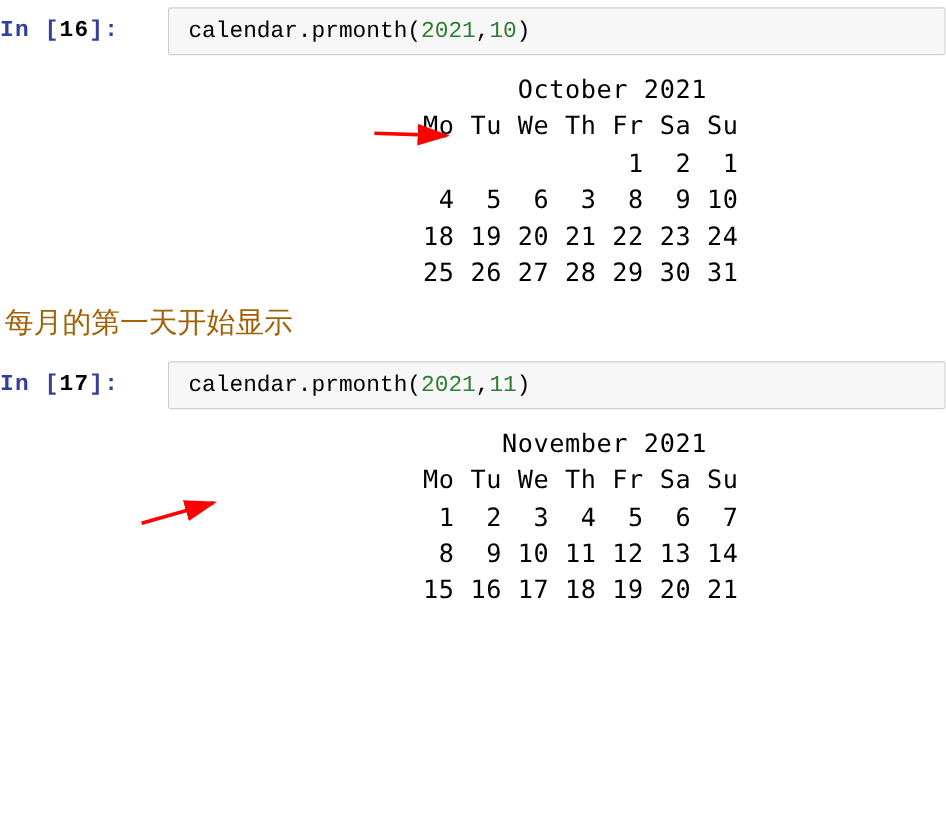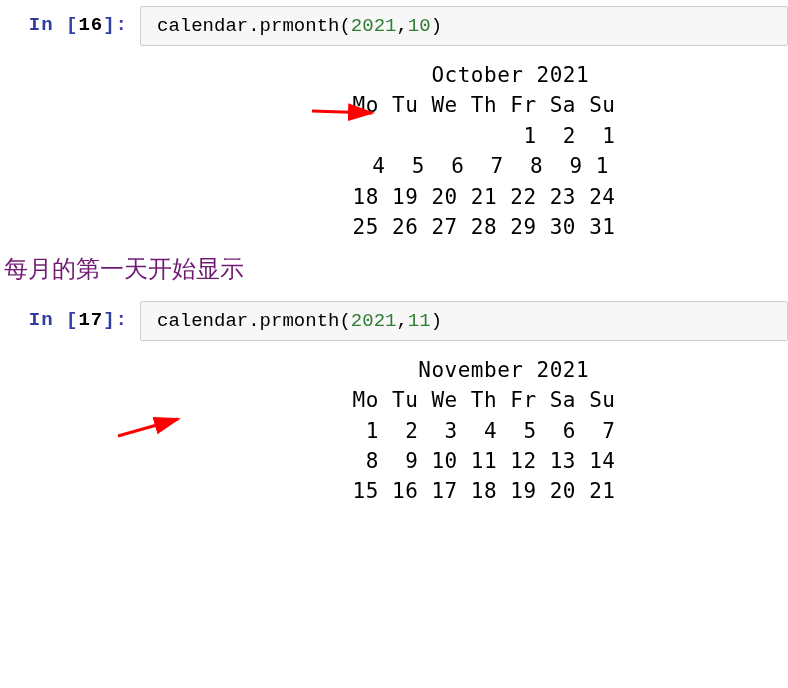--- a/index.html
+++ b/index.html
@@ -12,21 +12,20 @@
       overflow: hidden;
       position: relative;
     }
     .cell {
       display: flex;
       align-items: flex-start;
     }
     .prompt {
       color: #303F9F;
       min-width: 140px;
-      text-align: right;
       padding-right: 12px;
       font-weight: bold;
       font-size: 19px;
       letter-spacing: 1px;
       padding-top: 8px;
     }
     .num { color: #000; }
     .code-box {
       flex: 1;
       border: 1px solid #cfcfcf;
@@ -44,21 +43,21 @@
       font-size: 21px;
       letter-spacing: 0.5px;
       position: relative;
     }
     .cal-title { 
       white-space: pre;
       line-height: 1.45;
       text-align: center;
     }
     .annotation {
-      color: #701a75;
+      color: #a16207;
       font-family: "PingFang SC", "Microsoft YaHei", sans-serif;
       font-size: 24px;
       padding-left: 4px;
       margin-top: 6px;
       margin-bottom: 16px;
     }
     .arrow1 {
       position: absolute;
       left: 310px;
       top: 53px;
@@ -83,21 +82,21 @@
   <div class="code-box">
     <span>calendar</span><span>.prmonth</span><span class="paren">(</span><span class="number">2021</span><span>,</span><span class="number">10</span><span class="paren">)</span>
   </div>
 </div>
 </div>
 
 <div class="output">
   <pre class="cal-title">    October 2021</pre>
   <pre class="cal-title">Mo Tu We Th Fr Sa Su</pre>
   <pre class="cal-title">             1  2  1</pre>
-  <pre class="cal-title"> 4  5  6  7  8  9 1</pre>
+  <pre class="cal-title"> 4  5  6  3  8  9 10</pre>
   <pre class="cal-title">18 19 20 21 22 23 24</pre>
   <pre class="cal-title">25 26 27 28 29 30 31</pre>
   <svg class="arrow1" width="80" height="24">
     <defs>
       <marker id="ah1" markerWidth="10" markerHeight="10" refX="8" refY="3" orient="auto">
         <polygon points="0 0, 9 3, 0 6" fill="#ff0000"></polygon>
       </marker>
     </defs>
     <line x1="2" y1="12" x2="62" y2="14" stroke="#ff0000" stroke-width="3" marker-end="url(#ah1)"></line>
   </svg>

